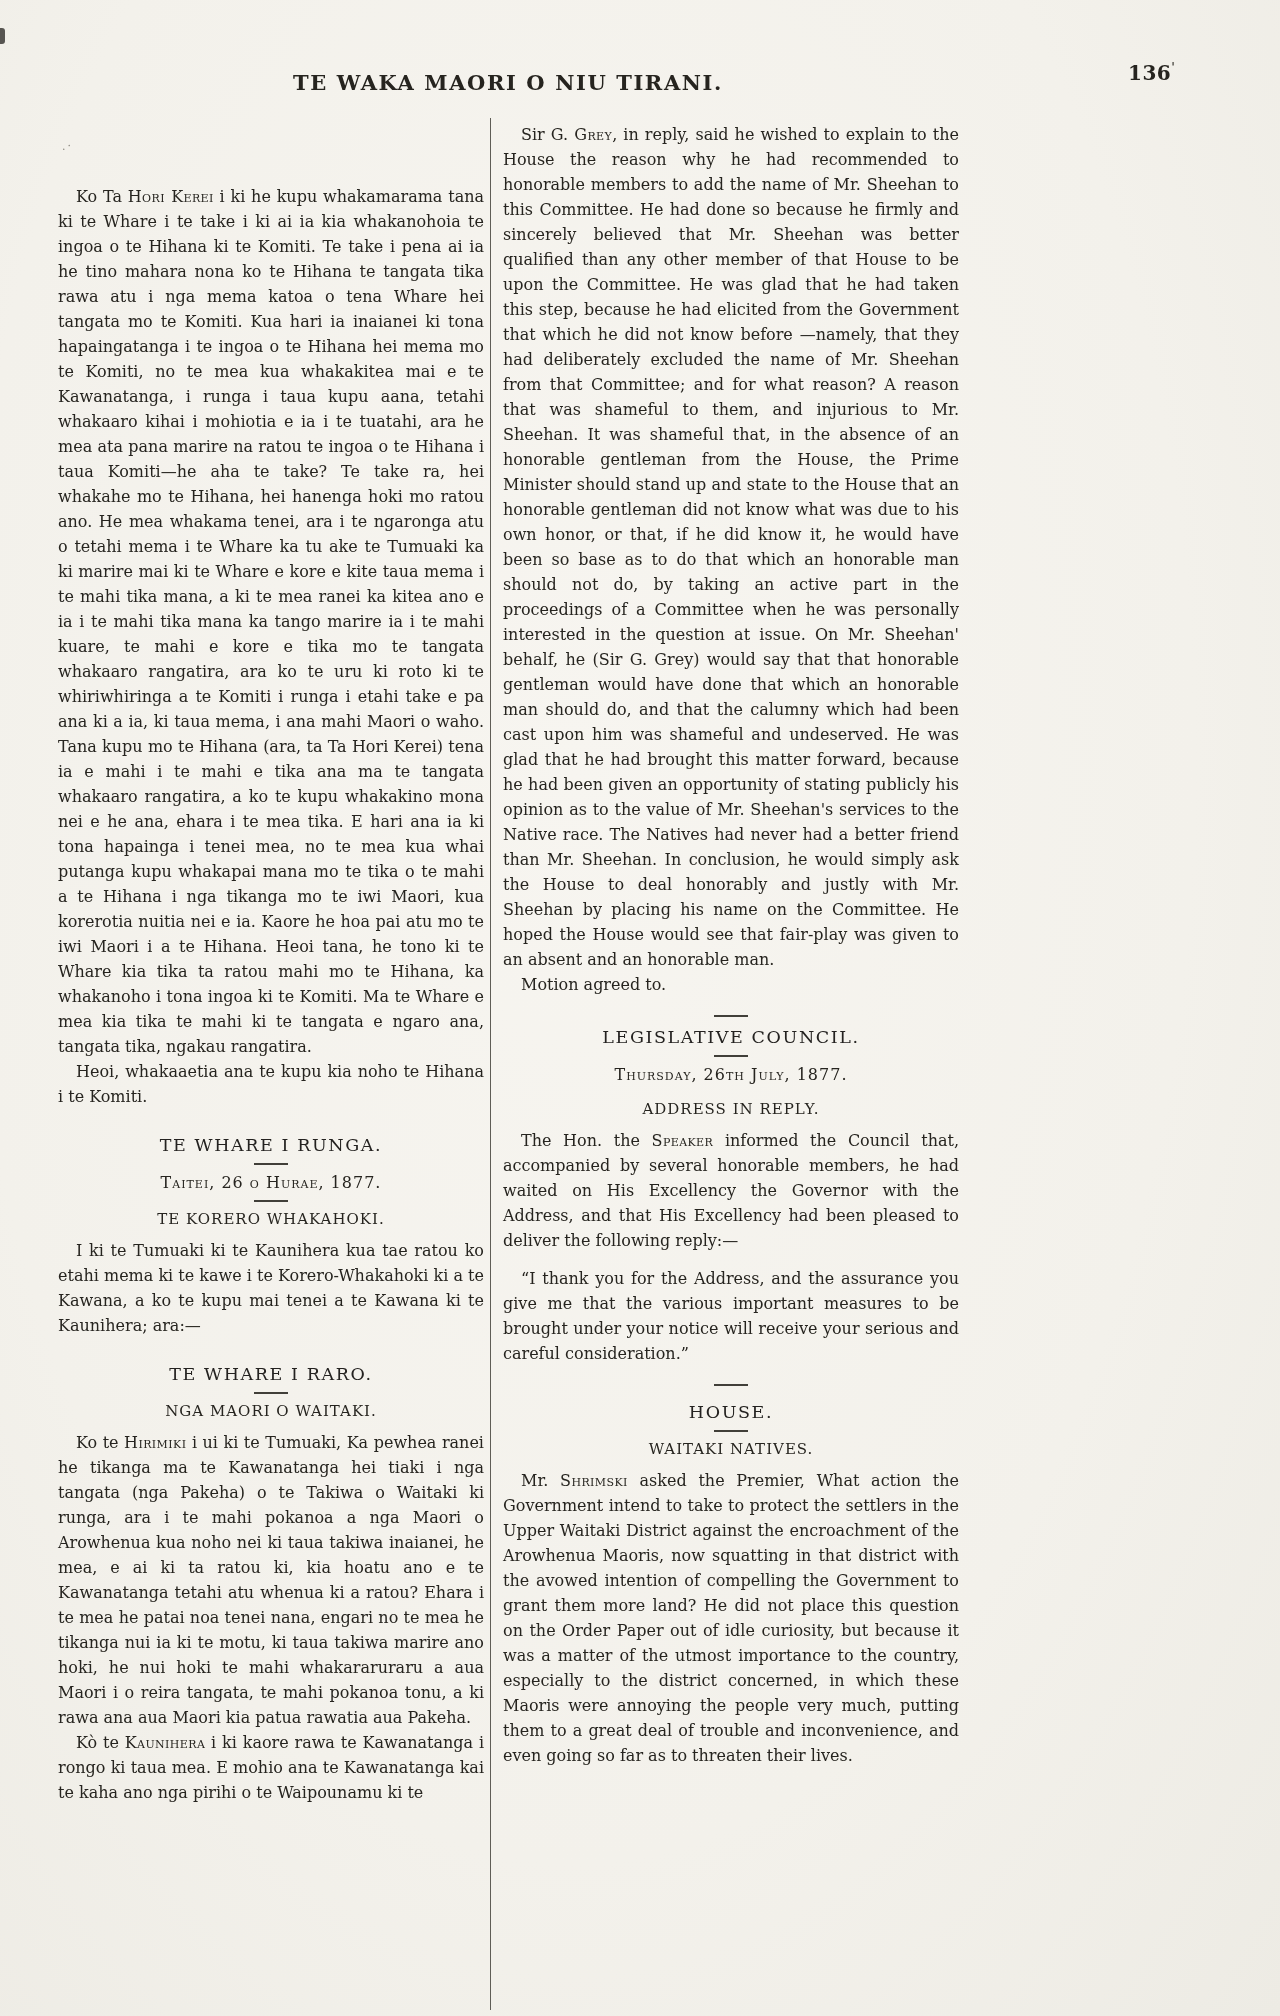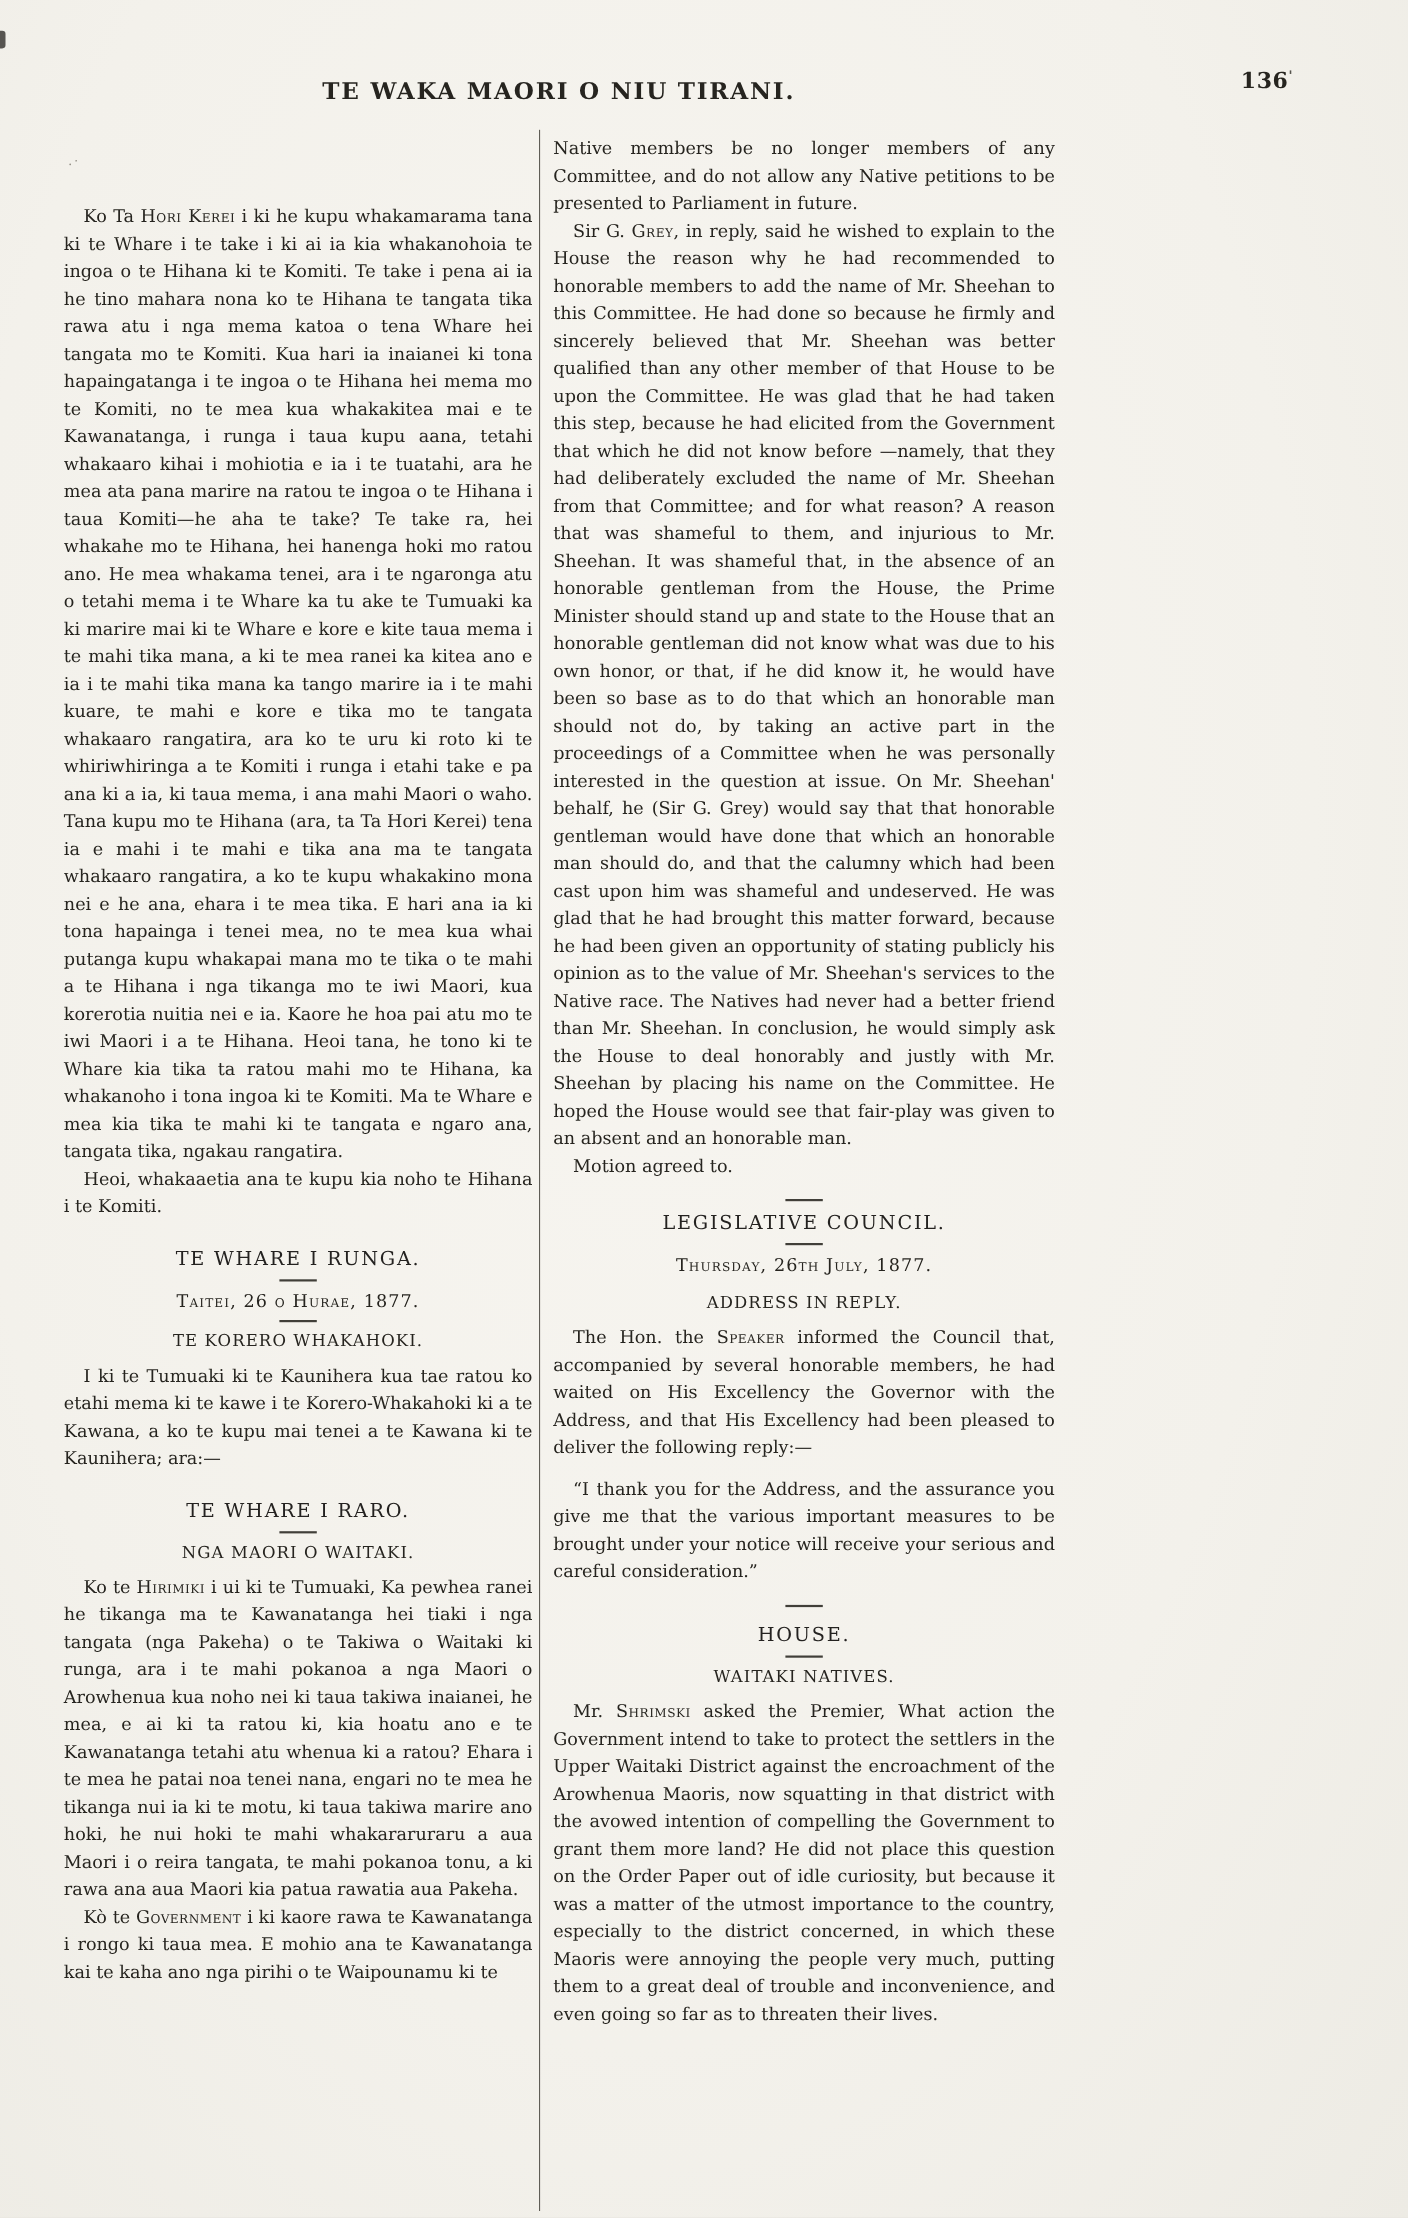--- a/index.html
+++ b/index.html
@@ -98,27 +98,26 @@
 
     <p class="body-p">I ki te Tumuaki ki te Kaunihera kua tae ratou ko etahi mema ki te kawe i te Korero-Whakahoki ki a te Kawana, a ko te kupu mai tenei a te Kawana ki te Kaunihera; ara:—</p>
 
 
     <h2 class="section-head">TE WHARE I RARO.</h2>
     <div class="rule"></div>
     <h4 class="sub-head">NGA MAORI O WAITAKI.</h4>
 
     <p class="body-p"><span>Ko te </span><span class="sc">Hirimiki</span><span> i ui ki te Tumuaki, Ka pewhea ranei he tikanga ma te Kawanatanga hei tiaki i nga tangata (nga Pakeha) o te Takiwa o Waitaki ki runga, ara i te mahi pokanoa a nga Maori o Arowhenua kua noho nei ki taua takiwa inaianei, he mea, e ai ki ta ratou ki, kia hoatu ano e te Kawanatanga tetahi atu whenua ki a ratou? Ehara i te mea he patai noa tenei nana, engari no te mea he tikanga nui ia ki te motu, ki taua takiwa marire ano hoki, he nui hoki te mahi whakararuraru a aua Maori i o reira tangata, te mahi pokanoa tonu, a ki rawa ana aua Maori kia patua rawatia aua Pakeha.</span></p>
 
-    <p class="body-p"><span>Kò te </span><span class="sc">Government</span><span> i ki kaore rawa te Kawanatanga i rongo ki taua mea. E mohio ana te Kawanatanga kai te kaha ano nga pirihi o te Waipounamu ki te</span></p>
+    <p class="body-p"><span>Kò te </span><span class="sc">Kaunihera</span><span> i ki kaore rawa te Kawanatanga i rongo ki taua mea. E mohio ana te Kawanatanga kai te kaha ano nga pirihi o te Waipounamu ki te</span></p>
 
   </div>
 
   <div class="col col-right">
 
-    <p class="body-p no-indent">Native members be no longer members of any Committee, and do not allow any Native petitions to be presented to Parliament in future.</p>
 
     <p class="body-p"><span>Sir G. </span><span class="sc">Grey</span><span>, in reply, said he wished to explain to the House the reason why he had recommended to honorable members to add the name of Mr. Sheehan to this Committee. He had done so because he firmly and sincerely believed that Mr. Sheehan was better qualified than any other member of that House to be upon the Committee. He was glad that he had taken this step, because he had elicited from the Government that which he did not know before —namely, that they had deliberately excluded the name of Mr. Sheehan from that Committee; and for what reason? A reason that was shameful to them, and injurious to Mr. Sheehan. It was shameful that, in the absence of an honorable gentleman from the House, the Prime Minister should stand up and state to the House that an honorable gentleman did not know what was due to his own honor, or that, if he did know it, he would have been so base as to do that which an honorable man should not do, by taking an active part in the proceedings of a Committee when he was personally interested in the question at issue. On Mr. Sheehan' behalf, he (Sir G. Grey) would say that that honorable gentleman would have done that which an honorable man should do, and that the calumny which had been cast upon him was shameful and undeserved. He was glad that he had brought this matter forward, because he had been given an opportunity of stating publicly his opinion as to the value of Mr. Sheehan's services to the Native race. The Natives had never had a better friend than Mr. Sheehan. In conclusion, he would simply ask the House to deal honorably and justly with Mr. Sheehan by placing his name on the Committee. He hoped the House would see that fair-play was given to an absent and an honorable man.</span></p>
 
     <p class="body-p">Motion agreed to.</p>
 
     <div class="rule sep-rule"></div>
     <h2 class="section-head" style="margin-top:10px">LEGISLATIVE COUNCIL.</h2>
     <div class="rule"></div>
     <h3 class="date-head">Thursday, 26th July, 1877.</h3>
     <h4 class="sub-head" style="margin-top:16px">ADDRESS IN REPLY.</h4>

